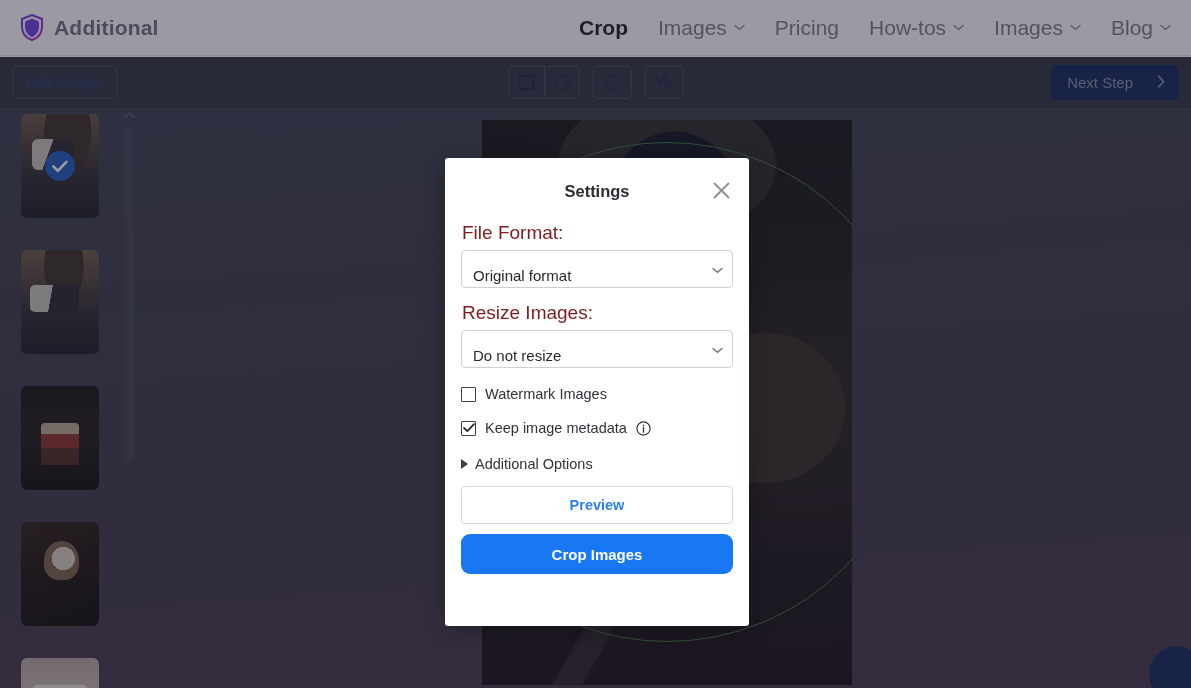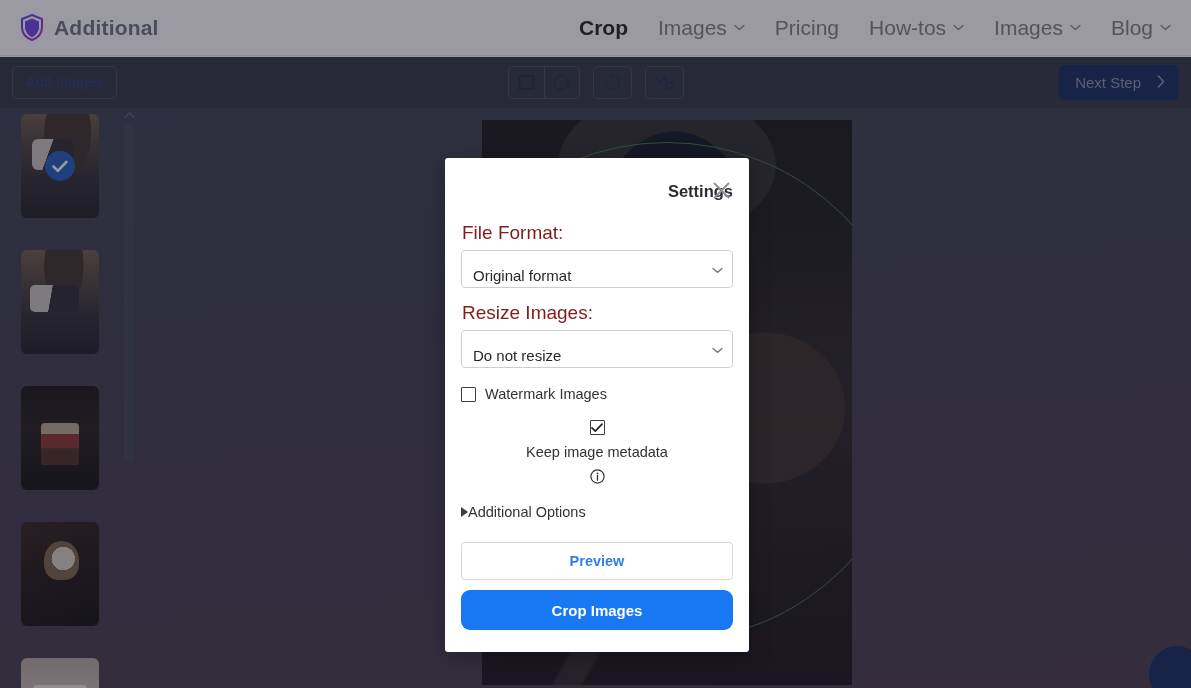--- a/index.html
+++ b/index.html
@@ -77,21 +77,21 @@
     border: 1px solid #464c5e; border-radius: 5px; width: 39px; height: 33px;
   }
   .icon-btn svg { display: block; }
   .tb-right { margin-left: auto; }
   .next-btn {
     background: #11275b;
     border: none; border-radius: 5px;
     color: #8a93a8;
     font-size: 15px;
     padding: 9px 14px 9px 16px;
-    display: flex; align-items: center; gap: 16px;
+    display: flex; align-items: center; gap: 24px;
     font-family: inherit; cursor: pointer;
   }
 
   
   .workspace {
     position: absolute; top: 108px; left: 0; right: 0; bottom: 0;
     background: linear-gradient(176deg,#393d4d 0%, #3c3a4a 45%, #453a4a 100%);
     overflow: hidden;
   }
 
@@ -193,21 +193,21 @@
     position: absolute; left: 445px; top: 158px;
     width: 304px; min-height: 468px;
     background: #ffffff;
     border-radius: 3px;
     box-shadow: 0 5px 22px rgba(0,0,0,.25);
     z-index: 9;
     padding: 16px 16px 22px 16px;
   }
   .modal-head {
     position: relative; height: 34px;
-    display: flex; align-items: center; justify-content: flex-end;
+    display: flex; align-items: center; justify-content: center;
   }
   .modal-title { font-size: 16.5px; font-weight: bold; color: #2b2d33; }
   .modal-close {
     position: absolute; right: 0; top: 4px;
     width: 24px; height: 24px; cursor: pointer;
     display: flex; align-items: center; justify-content: center;
   }
   .field-label {
     font-size: 19px; color: #7f1d1d; margin: 14px 0 6px 1px;
   }
@@ -222,41 +222,41 @@
     cursor: pointer;
   }
   .sel-caret {
     position: absolute; right: 10px; top: 50%; transform: translateY(-50%);
     pointer-events: none;
   }
   .chk-row {
     display: flex; align-items: center; gap: 9px;
     margin-top: 18px; cursor: pointer;
   }
-  .chk-row.second { margin-top: 18px; flex-direction: column; }
+  .chk-row.second { margin-top: 18px; }
   .box {
     width: 15px; height: 15px; border: 1.5px solid #3c4045;
     border-radius: 1px; background: #fff;
     display: flex; align-items: center; justify-content: center; flex: none;
   }
   .chk-label { font-size: 14.5px; color: #2f3338; }
   .info-icon { width: 15px; height: 15px; cursor: pointer; }
   .addl {
-    display: flex; align-items: center; 
+    display: flex; align-items: center; gap: 7px;
     margin-top: 20px; cursor: pointer;
   }
   .tri {
     width: 0; height: 0;
     border-left: 7px solid #3b3f45;
     border-top: 5px solid transparent;
     border-bottom: 5px solid transparent;
   }
   .addl-label { font-size: 14.5px; color: #2f3338; }
   .btn-preview {
-    display: block; width: 100%; height: 38px; margin-top: 22px;
+    display: block; width: 100%; height: 38px; margin-top: 14px;
     background: #fff; border: 1px solid #d4d8dd; border-radius: 4px;
     color: #2f7fe8; font-size: 14.5px; font-weight: bold;
     font-family: inherit; cursor: pointer;
   }
   .btn-crop {
     display: block; width: 100%; height: 40px; margin-top: 10px;
     background: #1877f2; border: none; border-radius: 9px;
     color: #fff; font-size: 15px; font-weight: bold;
     font-family: inherit; cursor: pointer;
   }

